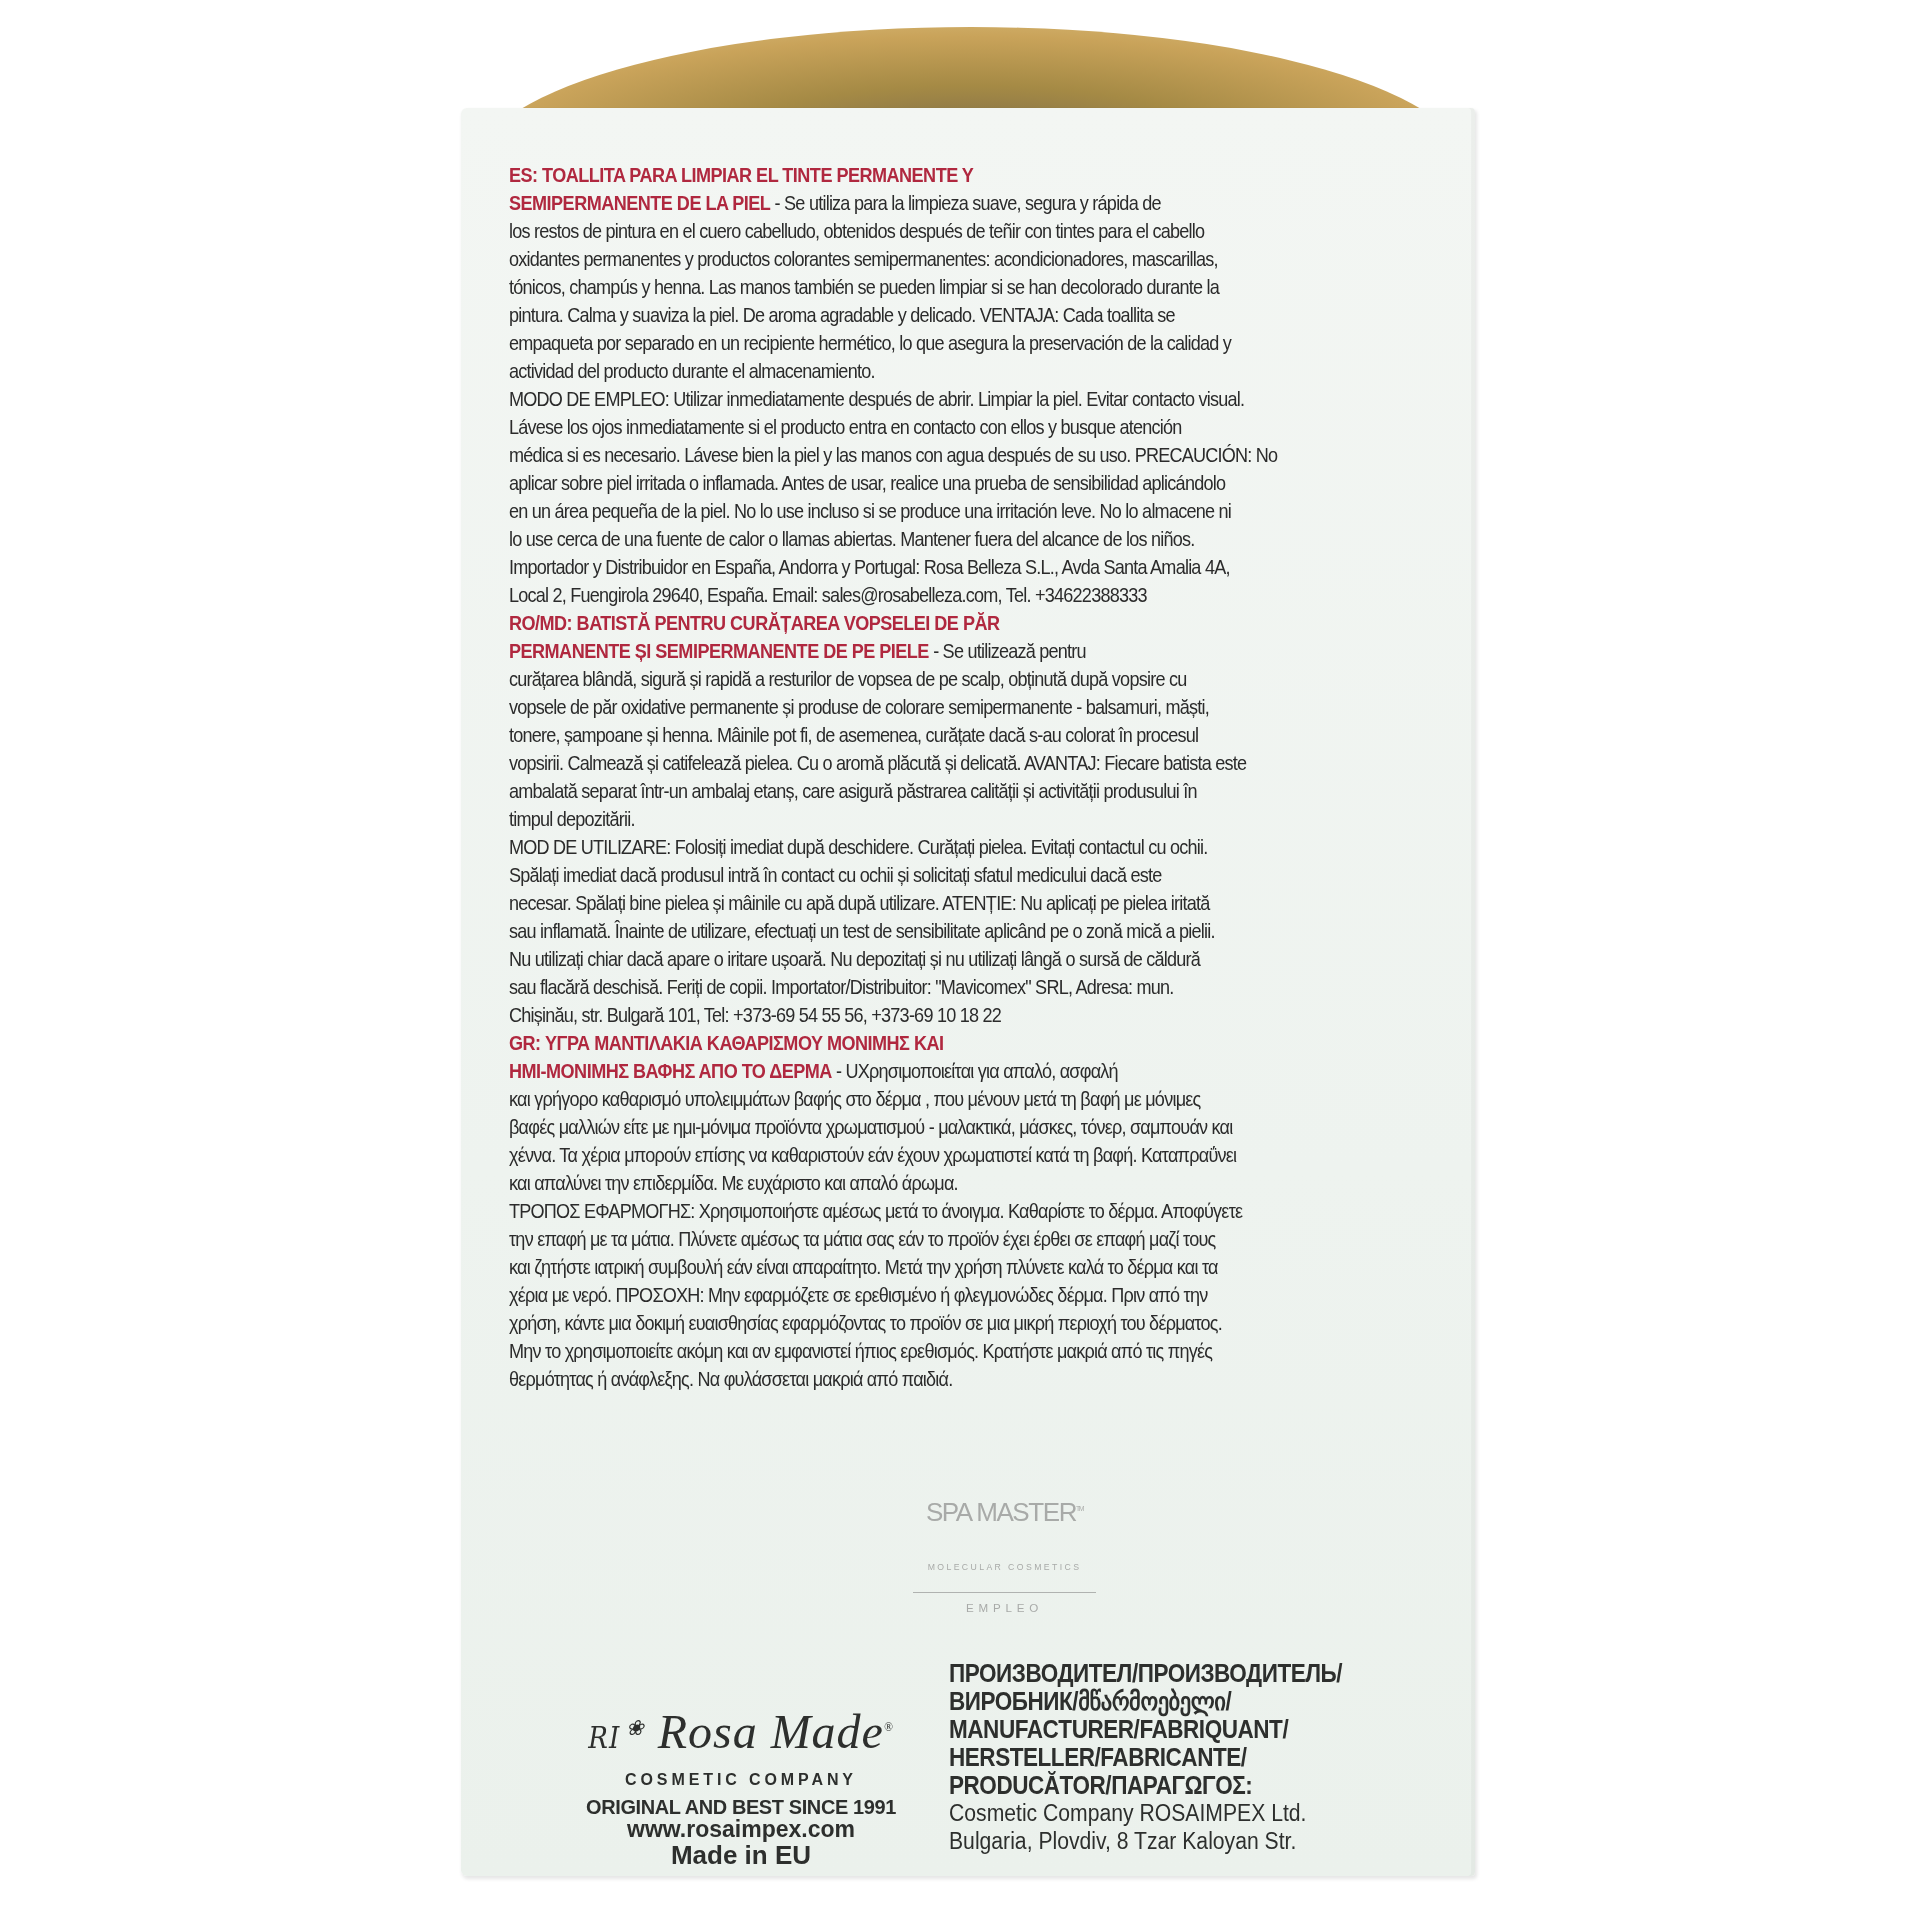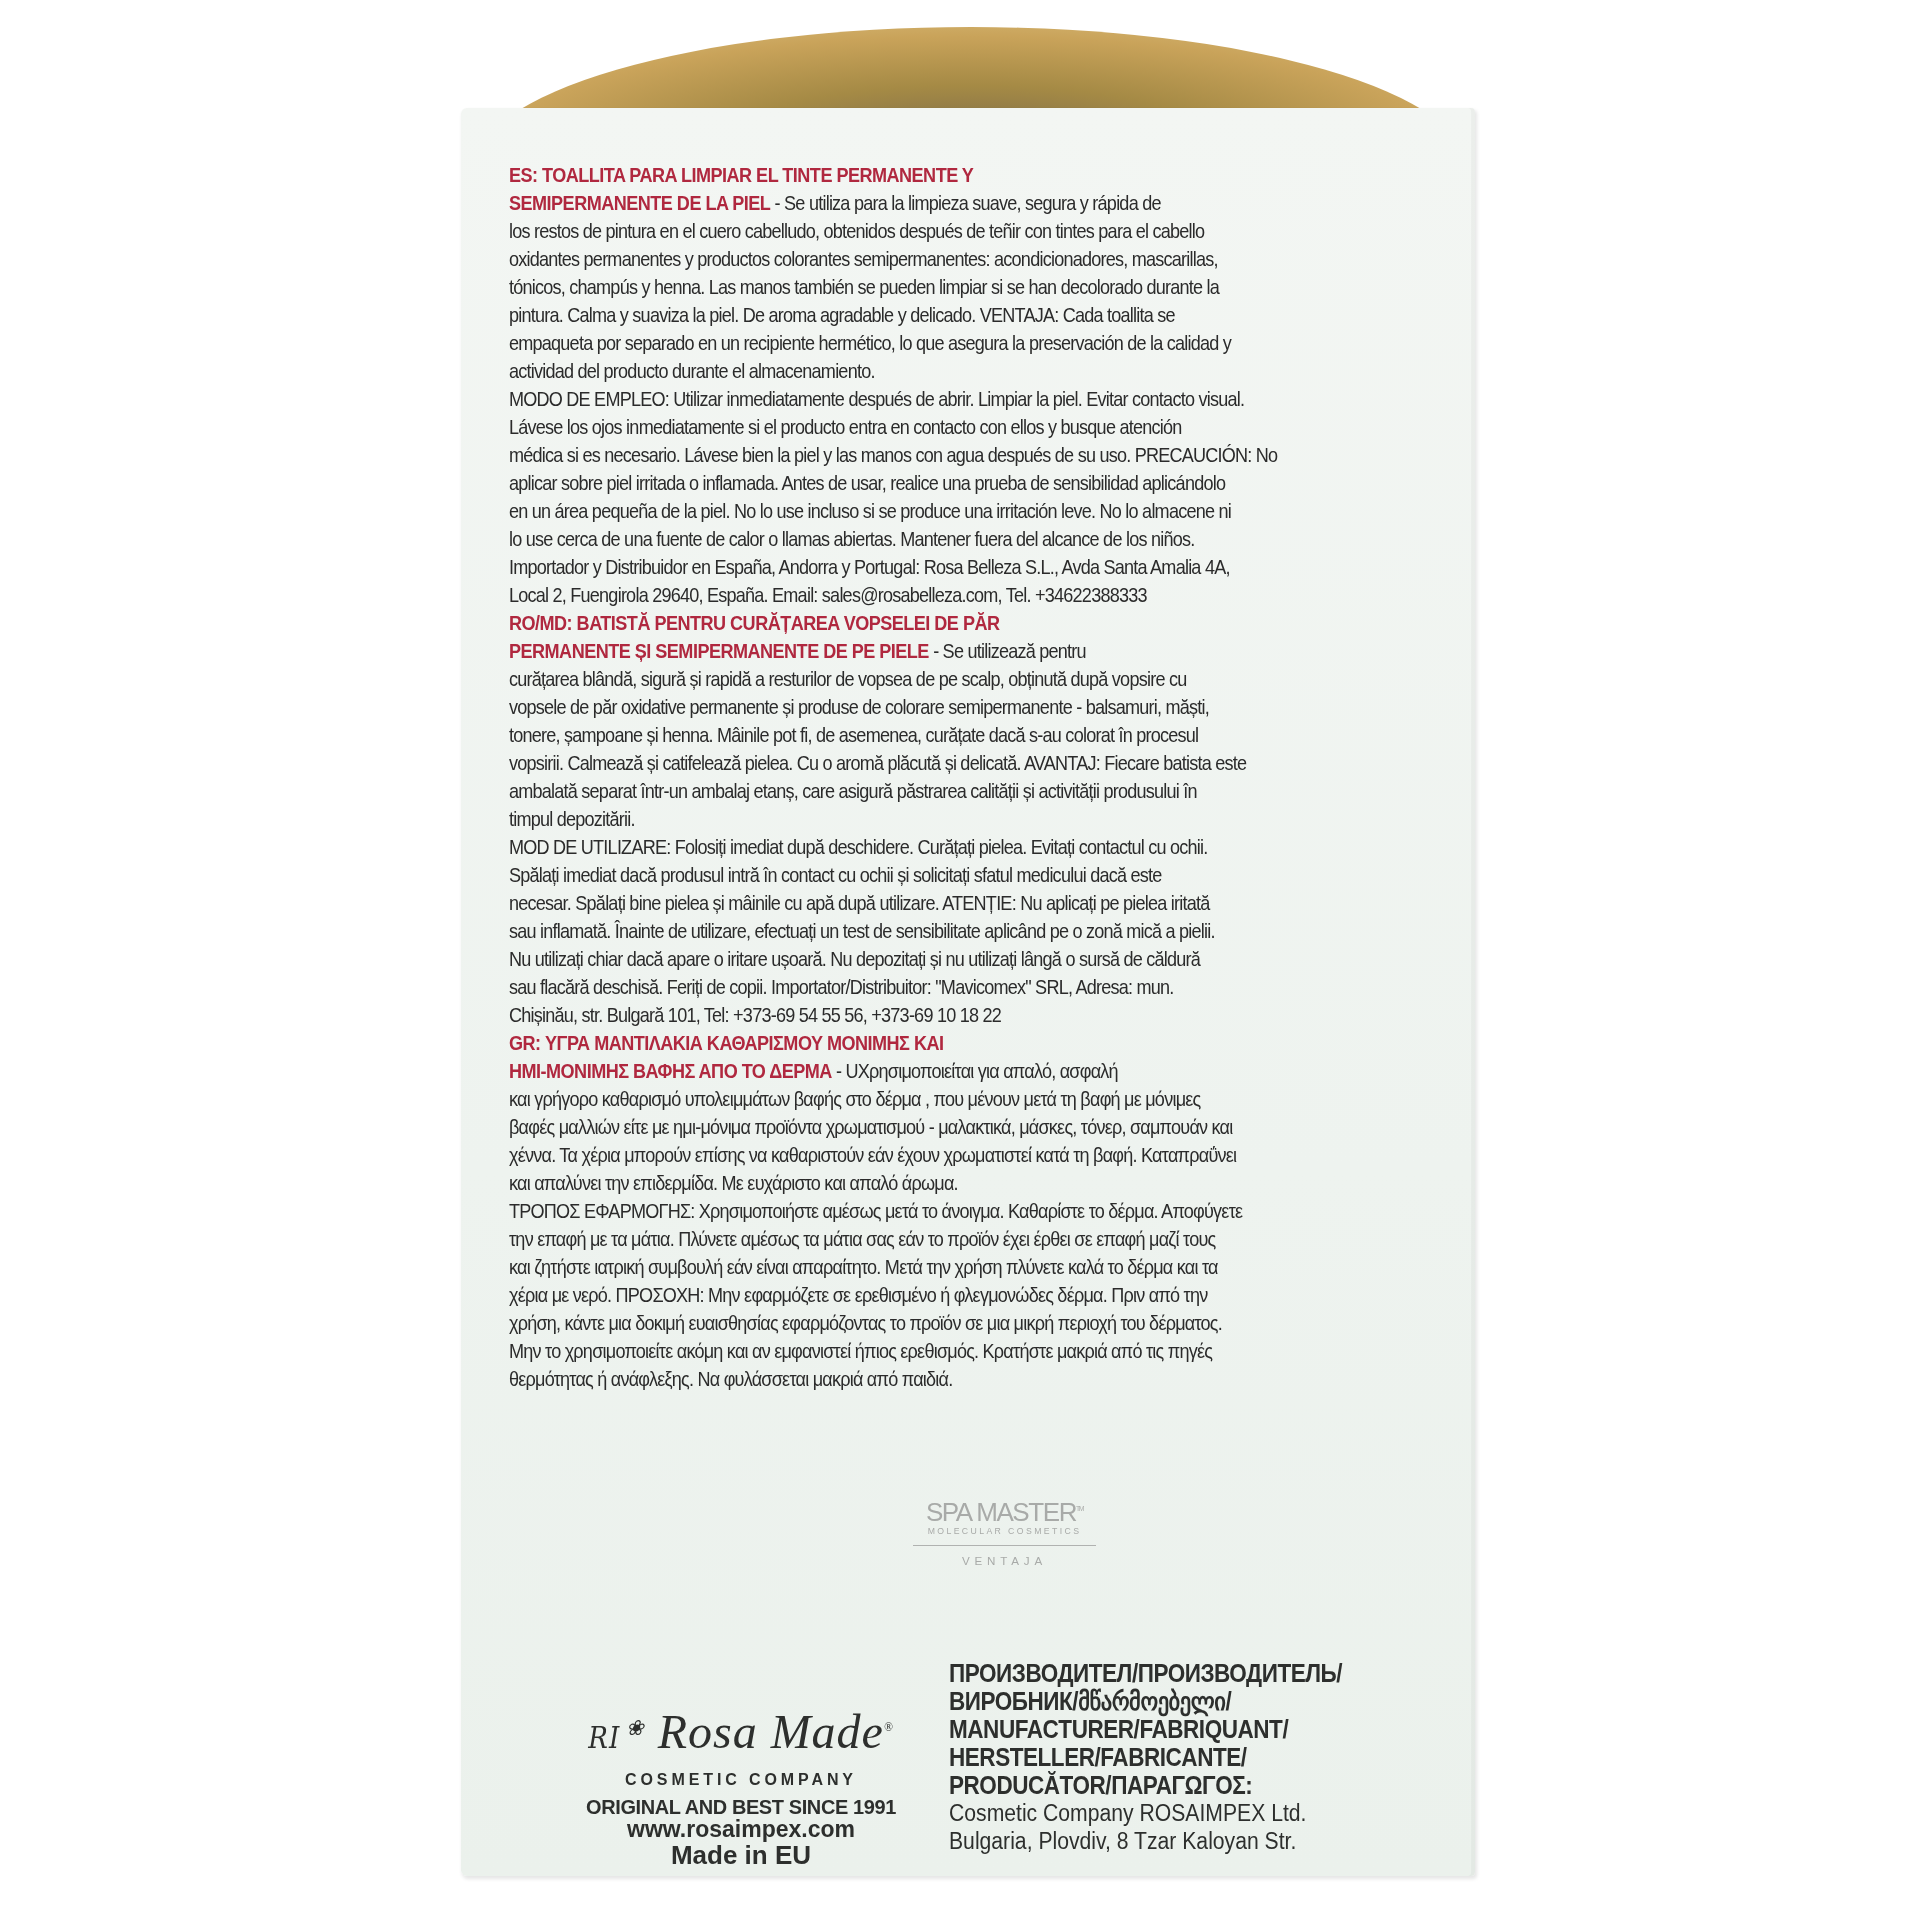--- a/index.html
+++ b/index.html
@@ -32,21 +32,21 @@
       margin: 0;
     }
     .heading { color: #b0283f; font-weight: bold; letter-spacing: -0.6px; }
     .line { display: block; white-space: nowrap; }
     .spa {
       position: absolute; left: 404px; top: 1334px; width: 183px; text-align: center; color: #a8aaa8;
       font-family: "Liberation Sans", sans-serif;
     }
     .spa-title { font-size: 26px; letter-spacing: -1.4px; line-height: 27px; }
     .spa-tm { font-size: 6.8px; vertical-align: super; }
-    .spa-sub { font-size: 8.7px; letter-spacing: 2.4px; border-bottom: 1.4px solid #b0b2b0; padding-bottom: 8px; line-height: 11.6px; }
+    .spa-sub { font-size: 8.7px; letter-spacing: 2.4px; border-bottom: 1.4px solid #b0b2b0; padding-bottom: 19px; line-height: 11.6px; margin-top: 36px; }
     .spa-country { font-size: 11.6px; letter-spacing: 4.8px; margin-top: 7.7px; }
 
     .rosa { position: absolute; left: 39px; top: 1540px; width: 386px; text-align: center; color: #2d2f2d; }
     .rosa-logo { font-family: "Liberation Serif", serif; font-style: italic; font-size: 48px; line-height: 54px; letter-spacing: 1px; }
     .rosa-monogram { font-family: "DejaVu Serif", serif; font-style: italic; font-size: 29px; margin-right: 5.8px; }
     .rosa-rose { font-size: 21px; vertical-align: top; }
     .rosa-reg { font-size: 11.6px; vertical-align: super; }
     .rosa-co { font-weight: bold; font-size: 16px; letter-spacing: 3.9px; line-height: 29px; }
     .rosa-since { font-weight: bold; font-size: 21px; line-height: 25px; letter-spacing: -0.4px; transform: scaleX(0.95); }
     .rosa-web { font-weight: bold; font-size: 23px; line-height: 21px; }
@@ -109,21 +109,21 @@
       <span class="line">και ζητήστε ιατρική συμβουλή εάν είναι απαραίτητο. Μετά την  χρήση πλύνετε καλά το δέρμα και τα</span>
       <span class="line">χέρια με νερό. ΠΡΟΣΟΧΗ: Μην εφαρμόζετε σε ερεθισμένο ή φλεγμονώδες δέρμα. Πριν από την</span>
       <span class="line">χρήση, κάντε  μια δοκιμή ευαισθησίας εφαρμόζοντας το προϊόν σε μια μικρή περιοχή του δέρματος.</span>
       <span class="line">Μην το χρησιμοποιείτε ακόμη και αν εμφανιστεί ήπιος ερεθισμός. Κρατήστε μακριά από τις  πηγές</span>
       <span class="line">θερμότητας ή ανάφλεξης. Να φυλάσσεται μακριά από παιδιά.</span>
     </div>
 
     <div class="spa">
       <div class="spa-title"><span>SPA MASTER</span><span class="spa-tm">TM</span></div>
       <div class="spa-sub">MOLECULAR COSMETICS</div>
-      <div class="spa-country">VENTAJA</div>
+      <div class="spa-country">EMPLEO</div>
     </div>
 
     <div class="rosa">
       <div class="rosa-logo">
         <span class="rosa-monogram">RI</span><span class="rosa-rose">❀</span>
         <span>Rosa Made</span><span class="rosa-reg">®</span>
       </div>
       <div class="rosa-co">COSMETIC COMPANY</div>
       <div class="rosa-since">ORIGINAL AND BEST SINCE 1991</div>
       <div class="rosa-web">www.rosaimpex.com</div>

